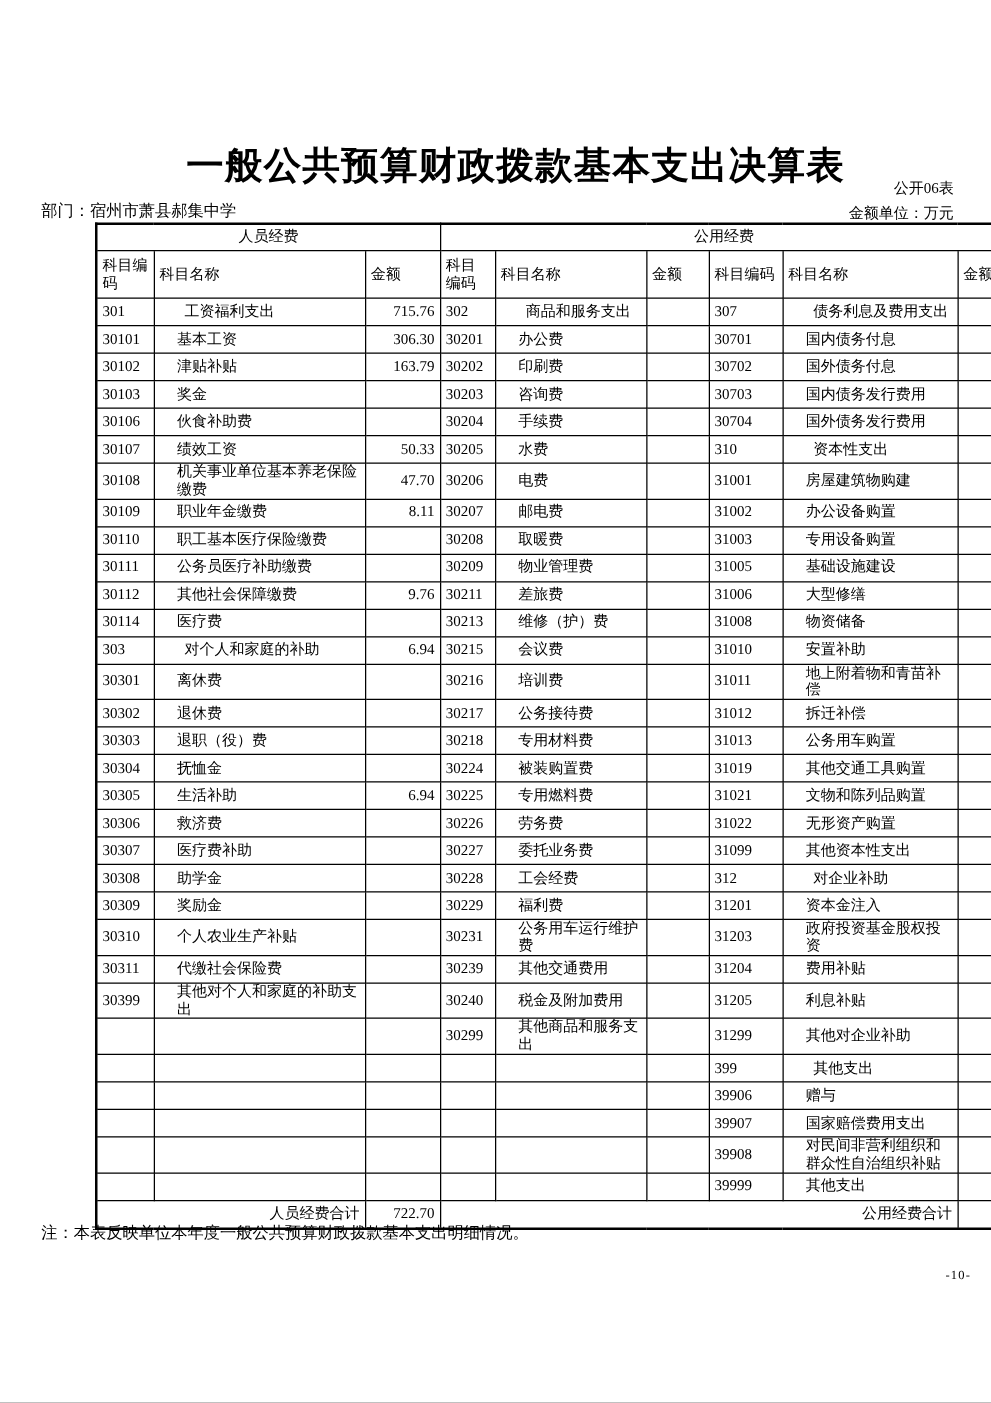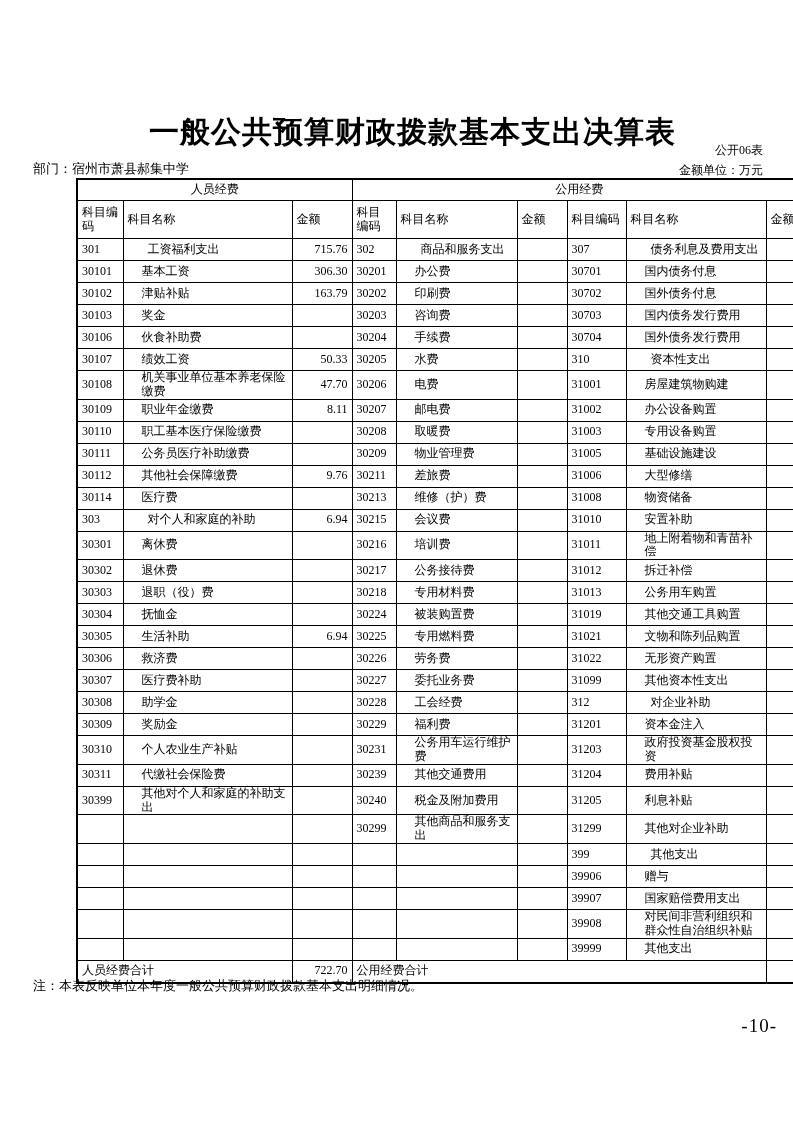--- a/index.html
+++ b/index.html
@@ -41,24 +41,24 @@
   tr.group-hdr th{height:20px;text-align:center;}
   tr.col-hdr th{height:37px;text-align:left;white-space:pre-line;}
   th.hdr-big{font-size:15px;}
   td.code{text-align:left;padding-left:6px;}
   td.name{text-align:left;}
   td.name.lvl1{padding-left:24px;}
   td.name.lvl2,td.name.lvl3{padding-left:18px;}
   td.amt{text-align:right;padding-right:6px;}
   td.big{font-size:16px;}
   tfoot td{border-top:2px solid #000;height:23px;font-size:14px;}
-  td.total-label{text-align:left;}
+  td.total-label{text-align:right;}
   td.total-amt{font-size:13px;}
   .note{position:absolute;top:977px;left:33px;font-size:13px;}
-  .pageno{position:absolute;top:1015px;right:16px;font-size:19px;letter-spacing:1px;}
+  .pageno{position:absolute;top:1015px;right:16px;font-size:10px;letter-spacing:1px;}
 </style>
 </head>
 <body>
 
 <div class="sheet">
 
   <h1 class="title">一般公共预算财政拨款基本支出决算表</h1>
 
   <div class="form-code">公开06表</div>
   <div class="dept-line">部门：宿州市萧县郝集中学</div>

